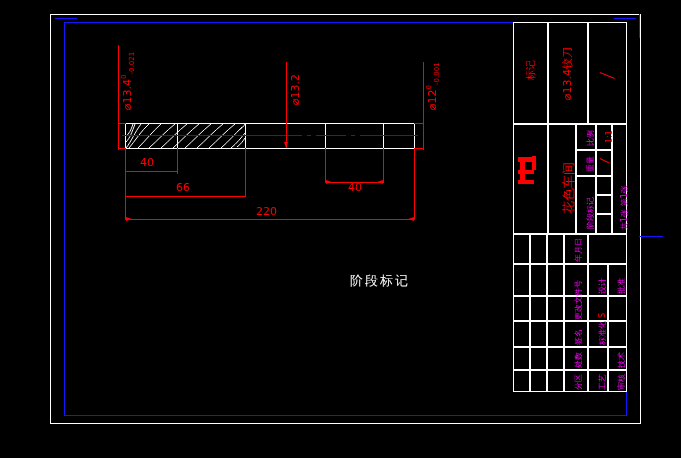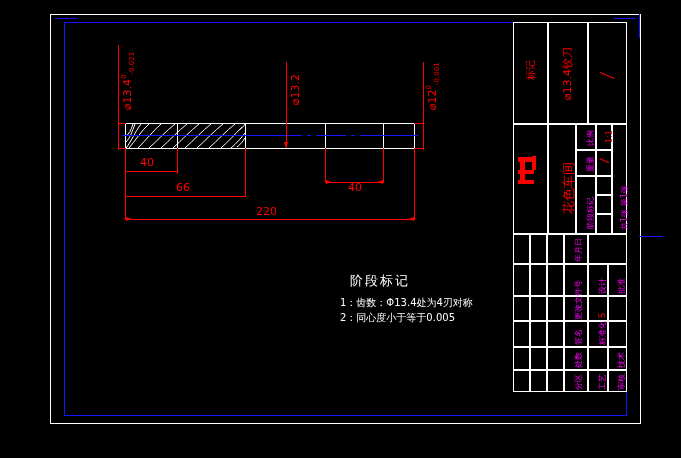--- a/index.html
+++ b/index.html
@@ -193,22 +193,20 @@
   <div class="abs dimtext" style="left:256px; top:205px;text-align:center;">220</div>
 
   <div class="abs dimline" style="left:325px; top:148px; width:1px; height:35px;"></div>
   <div class="abs dimline" style="left:383px; top:148px; width:1px; height:35px;"></div>
   <div class="abs dimline" style="left:325px; top:182px; width:59px; height:1px;"></div>
   <div class="abs arrowR" style="left:326px; top:180px;"></div>
   <div class="abs arrowL" style="left:377px; top:180px;"></div>
   <div class="abs dimtext" style="left:348px; top:167px;margin-top:14px;">40</div>
 
   <div class="abs notes-title" style="left:350px; top:272px;">阶段标记</div>
-  <div class="abs notes-line" style="left:340px; top:296px;">1：齿数：Φ13.4处为4刃对称</div>
-  <div class="abs notes-line" style="left:340px; top:311px;">2：同心度小于等于0.005</div>
 
   <div class="tb-cell" style="left:513px; top:22px; width:114px; height:370px;"></div>
 
   <div class="tb-cell" style="left:513px; top:22px; width:35px; height:102px;"></div>
   <div class="tb-cell" style="left:548px; top:22px; width:40px; height:102px;"></div>
   <div class="tb-cell" style="left:588px; top:22px; width:39px; height:102px;"></div>
 
   <div class="abs rot90 cell-label red" style="left:526px; top:80px; font-size:10px;">标记</div>
   <div class="abs rot90 cell-label red" style="left:562px; top:100px; font-size:11px;">⌀13.4铰刀</div>
   <div class="abs slash-mark" style="left:600px; top:72px; width:16px; height:1px; transform: rotate(22deg);"></div>

